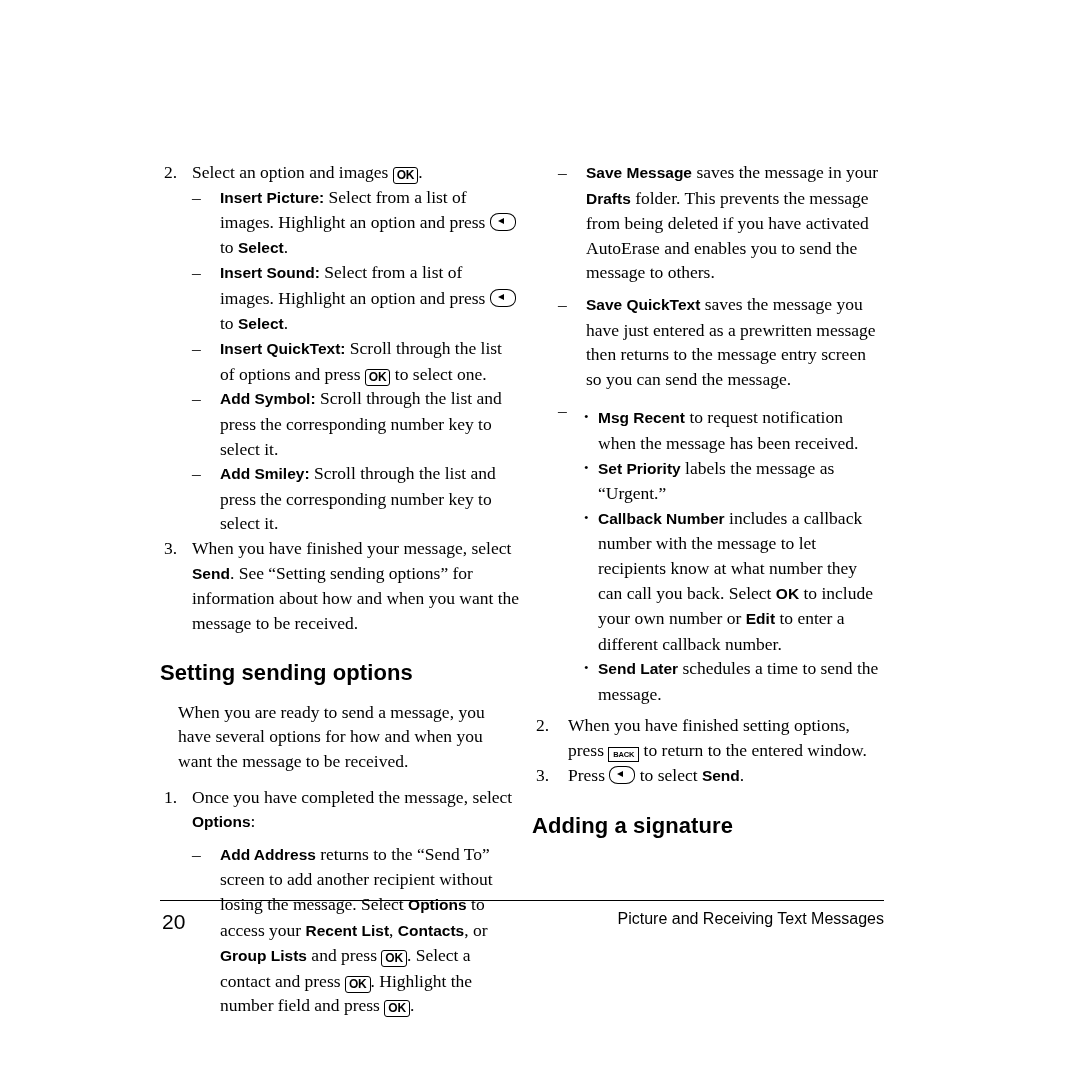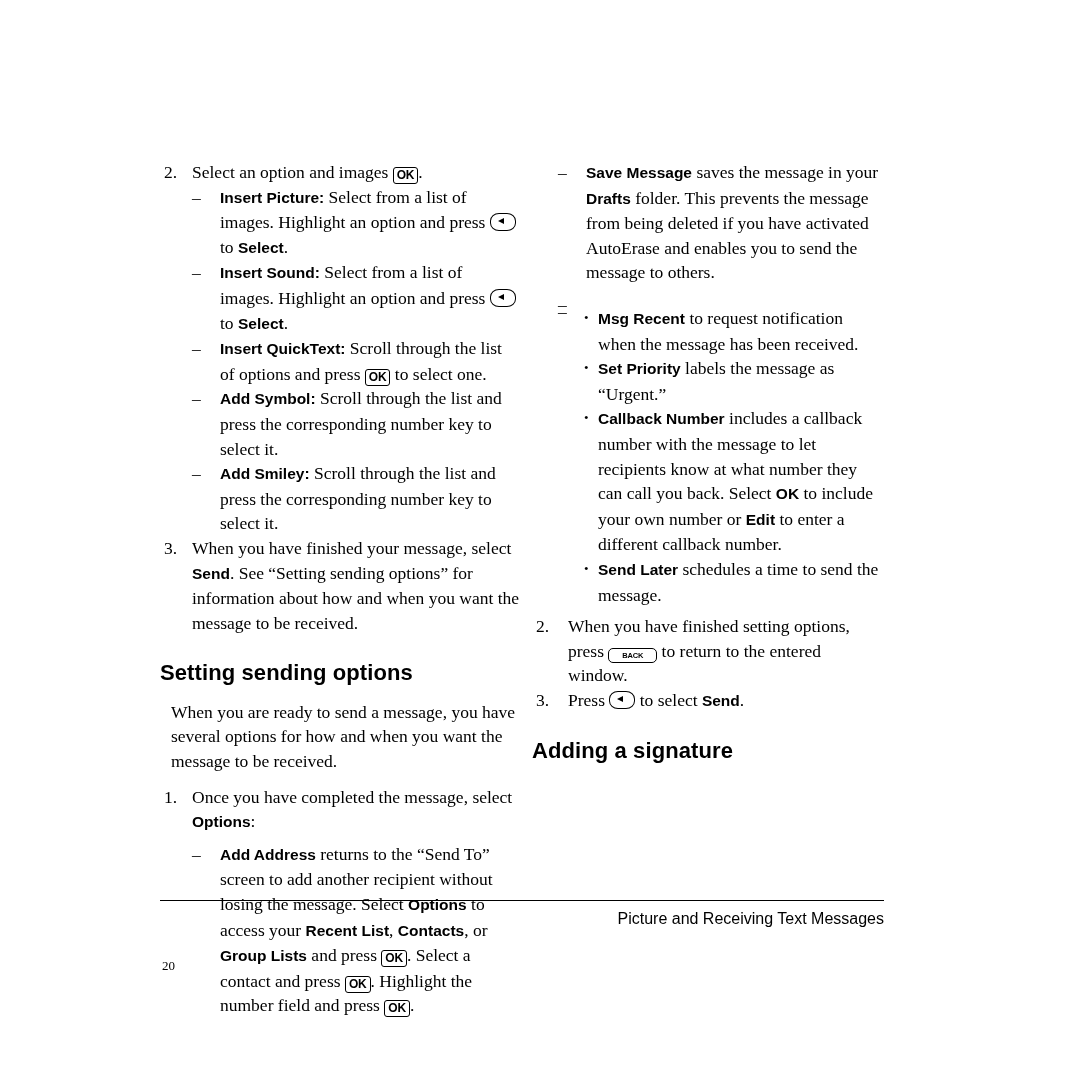--- a/index.html
+++ b/index.html
@@ -62,21 +62,21 @@
     margin-left: 60px;
   }
   .bullet-item > .marker {
     position: absolute;
     left: 0;
     top: 0;
     font-size: 13px;
     line-height: 24.6px;
   }
   .plain {
-    margin-left: 11px;
+    margin-left: 18px;
   }
 
   b, .b {
     font-family: "Liberation Sans", sans-serif;
     font-weight: bold;
     font-size: 15.5px;
     margin-top: 45px;
   }
 
   h2 {
@@ -99,26 +99,26 @@
     font-weight: bold;
     font-size: 12px;
     line-height: 13px;
     padding: 1px 3px 1px 3px;
     vertical-align: -1px;
     letter-spacing: -0.2px;
   }
   .key-back {
     display: inline-block;
     border: 1.6px solid #000;
-    border-radius: 5px;
+    border-radius: 0;
     font-family: "Liberation Sans", sans-serif;
     font-weight: bold;
     font-size: 7.5px;
     line-height: 11px;
-    padding: 1px 13px;
+    padding: 1px 4px;
     vertical-align: -1px;
     letter-spacing: -0.2px;
   }
   .key-soft {
     display: inline-block;
     width: 24px;
     height: 16px;
     border: 1.6px solid #000;
     border-radius: 9px / 8px;
     vertical-align: -3px;
@@ -139,23 +139,23 @@
   .footer-rule {
     position: absolute;
     left: 160px;
     top: 900px;
     width: 724px;
     border-top: 1.4px solid #000;
   }
   .footer-page {
     position: absolute;
     left: 162px;
-    top: 958px;
-    font-family: Liberation Serif, serif;
-    font-size: 13px;
+    top: 910px;
+    font-family: Liberation Sans, sans-serif;
+    font-size: 21px;
   }
   .footer-title {
     position: absolute;
     right: 196px;
     top: 910px;
     font-family: "Liberation Sans", sans-serif;
     font-size: 16px;
     white-space: nowrap;
   }
 </style>
@@ -229,20 +229,21 @@
 
     <div class="dash-item" style="margin-left:26px;">
       <span class="marker">–</span>
       <span><b>Save Message</b><span> saves the message in your </span><b>Drafts</b><span> folder. This prevents the message from being deleted if you have activated AutoErase and enables you to send the message to others.</span></span>
     </div>
 
     <div class="gap-sm"></div>
 
     <div class="dash-item" style="margin-left:26px;">
       <span class="marker">–</span>
+      <span><b>Save QuickText</b><span> saves the message you have just entered as a prewritten message then returns to the message entry screen so you can send the message.</span></span>
     </div>
 
     <div class="gap-sm"></div>
 
     <div class="dash-item" style="margin-left:26px;">
       <span class="marker">–</span>
     </div>
 
     <div class="gap-sm"></div>
 

